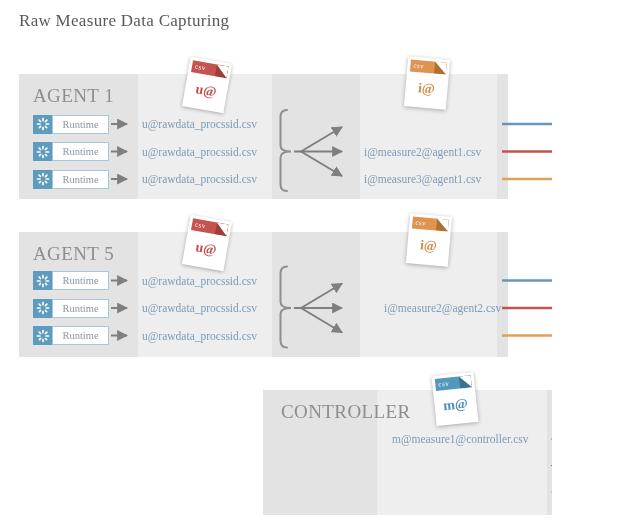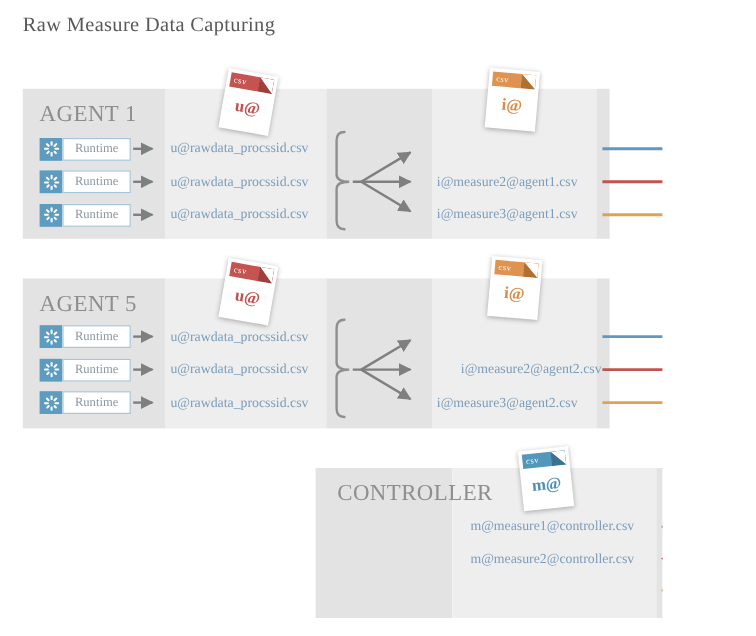--- a/index.html
+++ b/index.html
@@ -227,24 +227,22 @@
           </g>
         </svg>
     </span>
     <span class="rt-box">Runtime</span>
   </div>
 
   <div class="abs filetext" style="left:142px;top:273.5px;">u@rawdata_procssid.csv</div>
   <div class="abs filetext" style="left:142px;top:301px;">u@rawdata_procssid.csv</div>
   <div class="abs filetext" style="left:142px;top:328.5px;">u@rawdata_procssid.csv</div>
   <div class="abs filetext" style="left:364px;top:301px;margin-left:20px;">i@measure2@agent2.csv</div>
-  <div class="abs filetext" style="left:364px;top:328.5px;">i@measure3@agent2.csv</div>
 
   <div class="abs filetext" style="left:392px;top:432px;">m@measure1@controller.csv</div>
-  <div class="abs filetext" style="left:392px;top:458.5px;">m@measure2@controller.csv</div>
 
   <div class="csv-icon" style="left:186px;top:60px;transform:rotate(10deg);">
     <div class="csv-band band-u"><span>csv</span>
       <div class="csv-fold">
           <div class="cut"></div>
           <div class="flap flap-u"></div>
         </div>
     </div>
     <div class="csv-label lbl-u">u@</div>
   </div>

